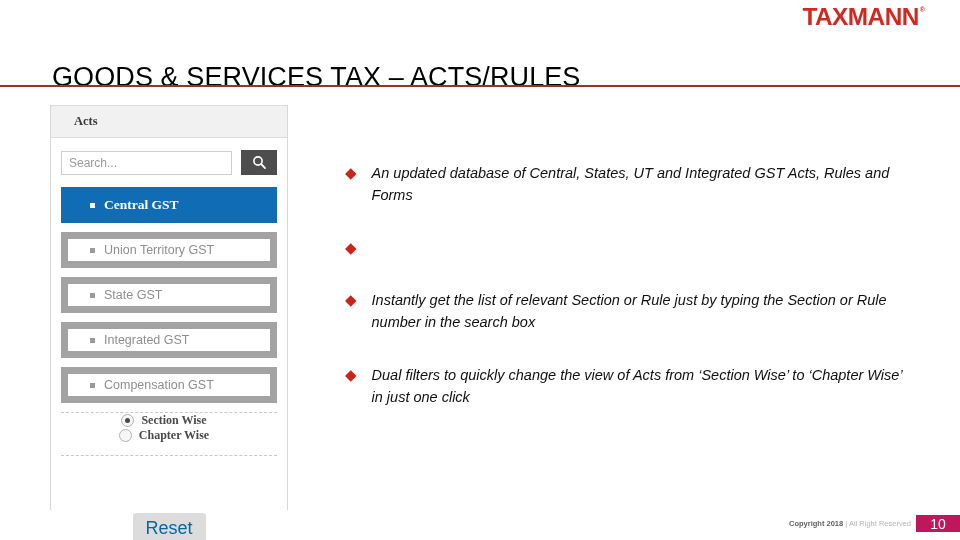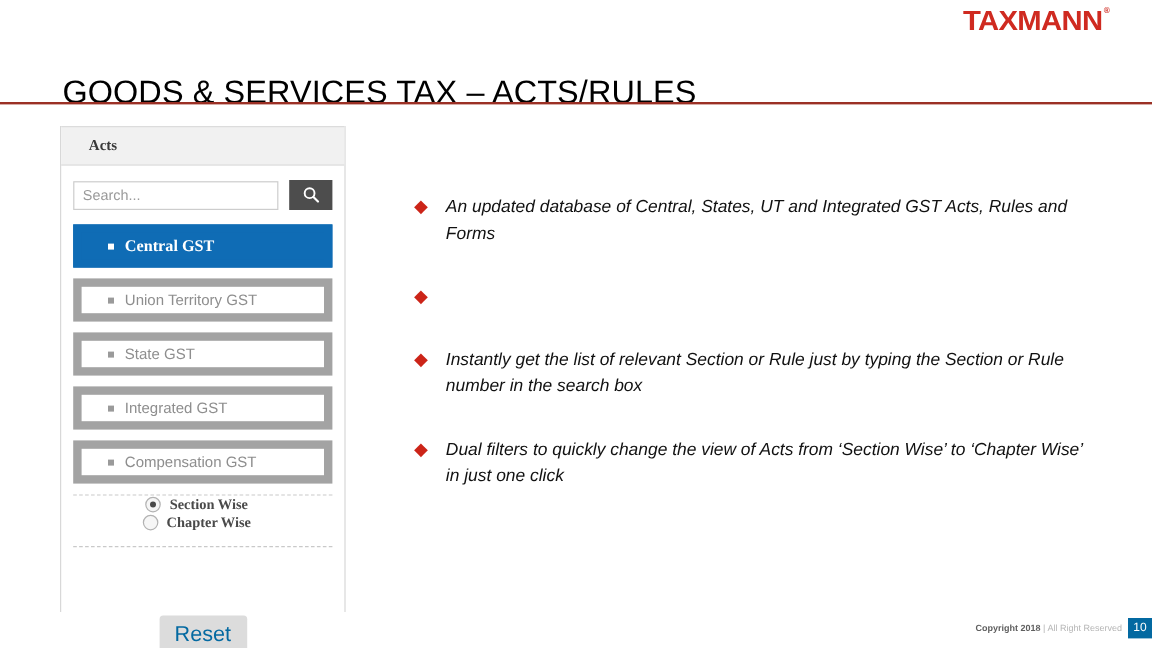--- a/index.html
+++ b/index.html
@@ -272,26 +272,26 @@
     color: #5f5f5f;
     font-weight: bold;
     margin-right: 5px;
     white-space: nowrap;
   }
   #copyright .light {
     color: #b5b5b5;
     font-weight: normal;
   }
   #page-number {
-    width: 20px;
+    width: 44px;
     height: 17px;
-    background: #0369a1;
+    background: #be185d;
     color: #ffffff;
     font-family: "Liberation Sans", sans-serif;
-    font-size: 10px;
+    font-size: 14px;
     display: flex;
     align-items: center;
     justify-content: center;
   }
 </style>
 </head>
 <body>
 
 <div id="slide">
 

